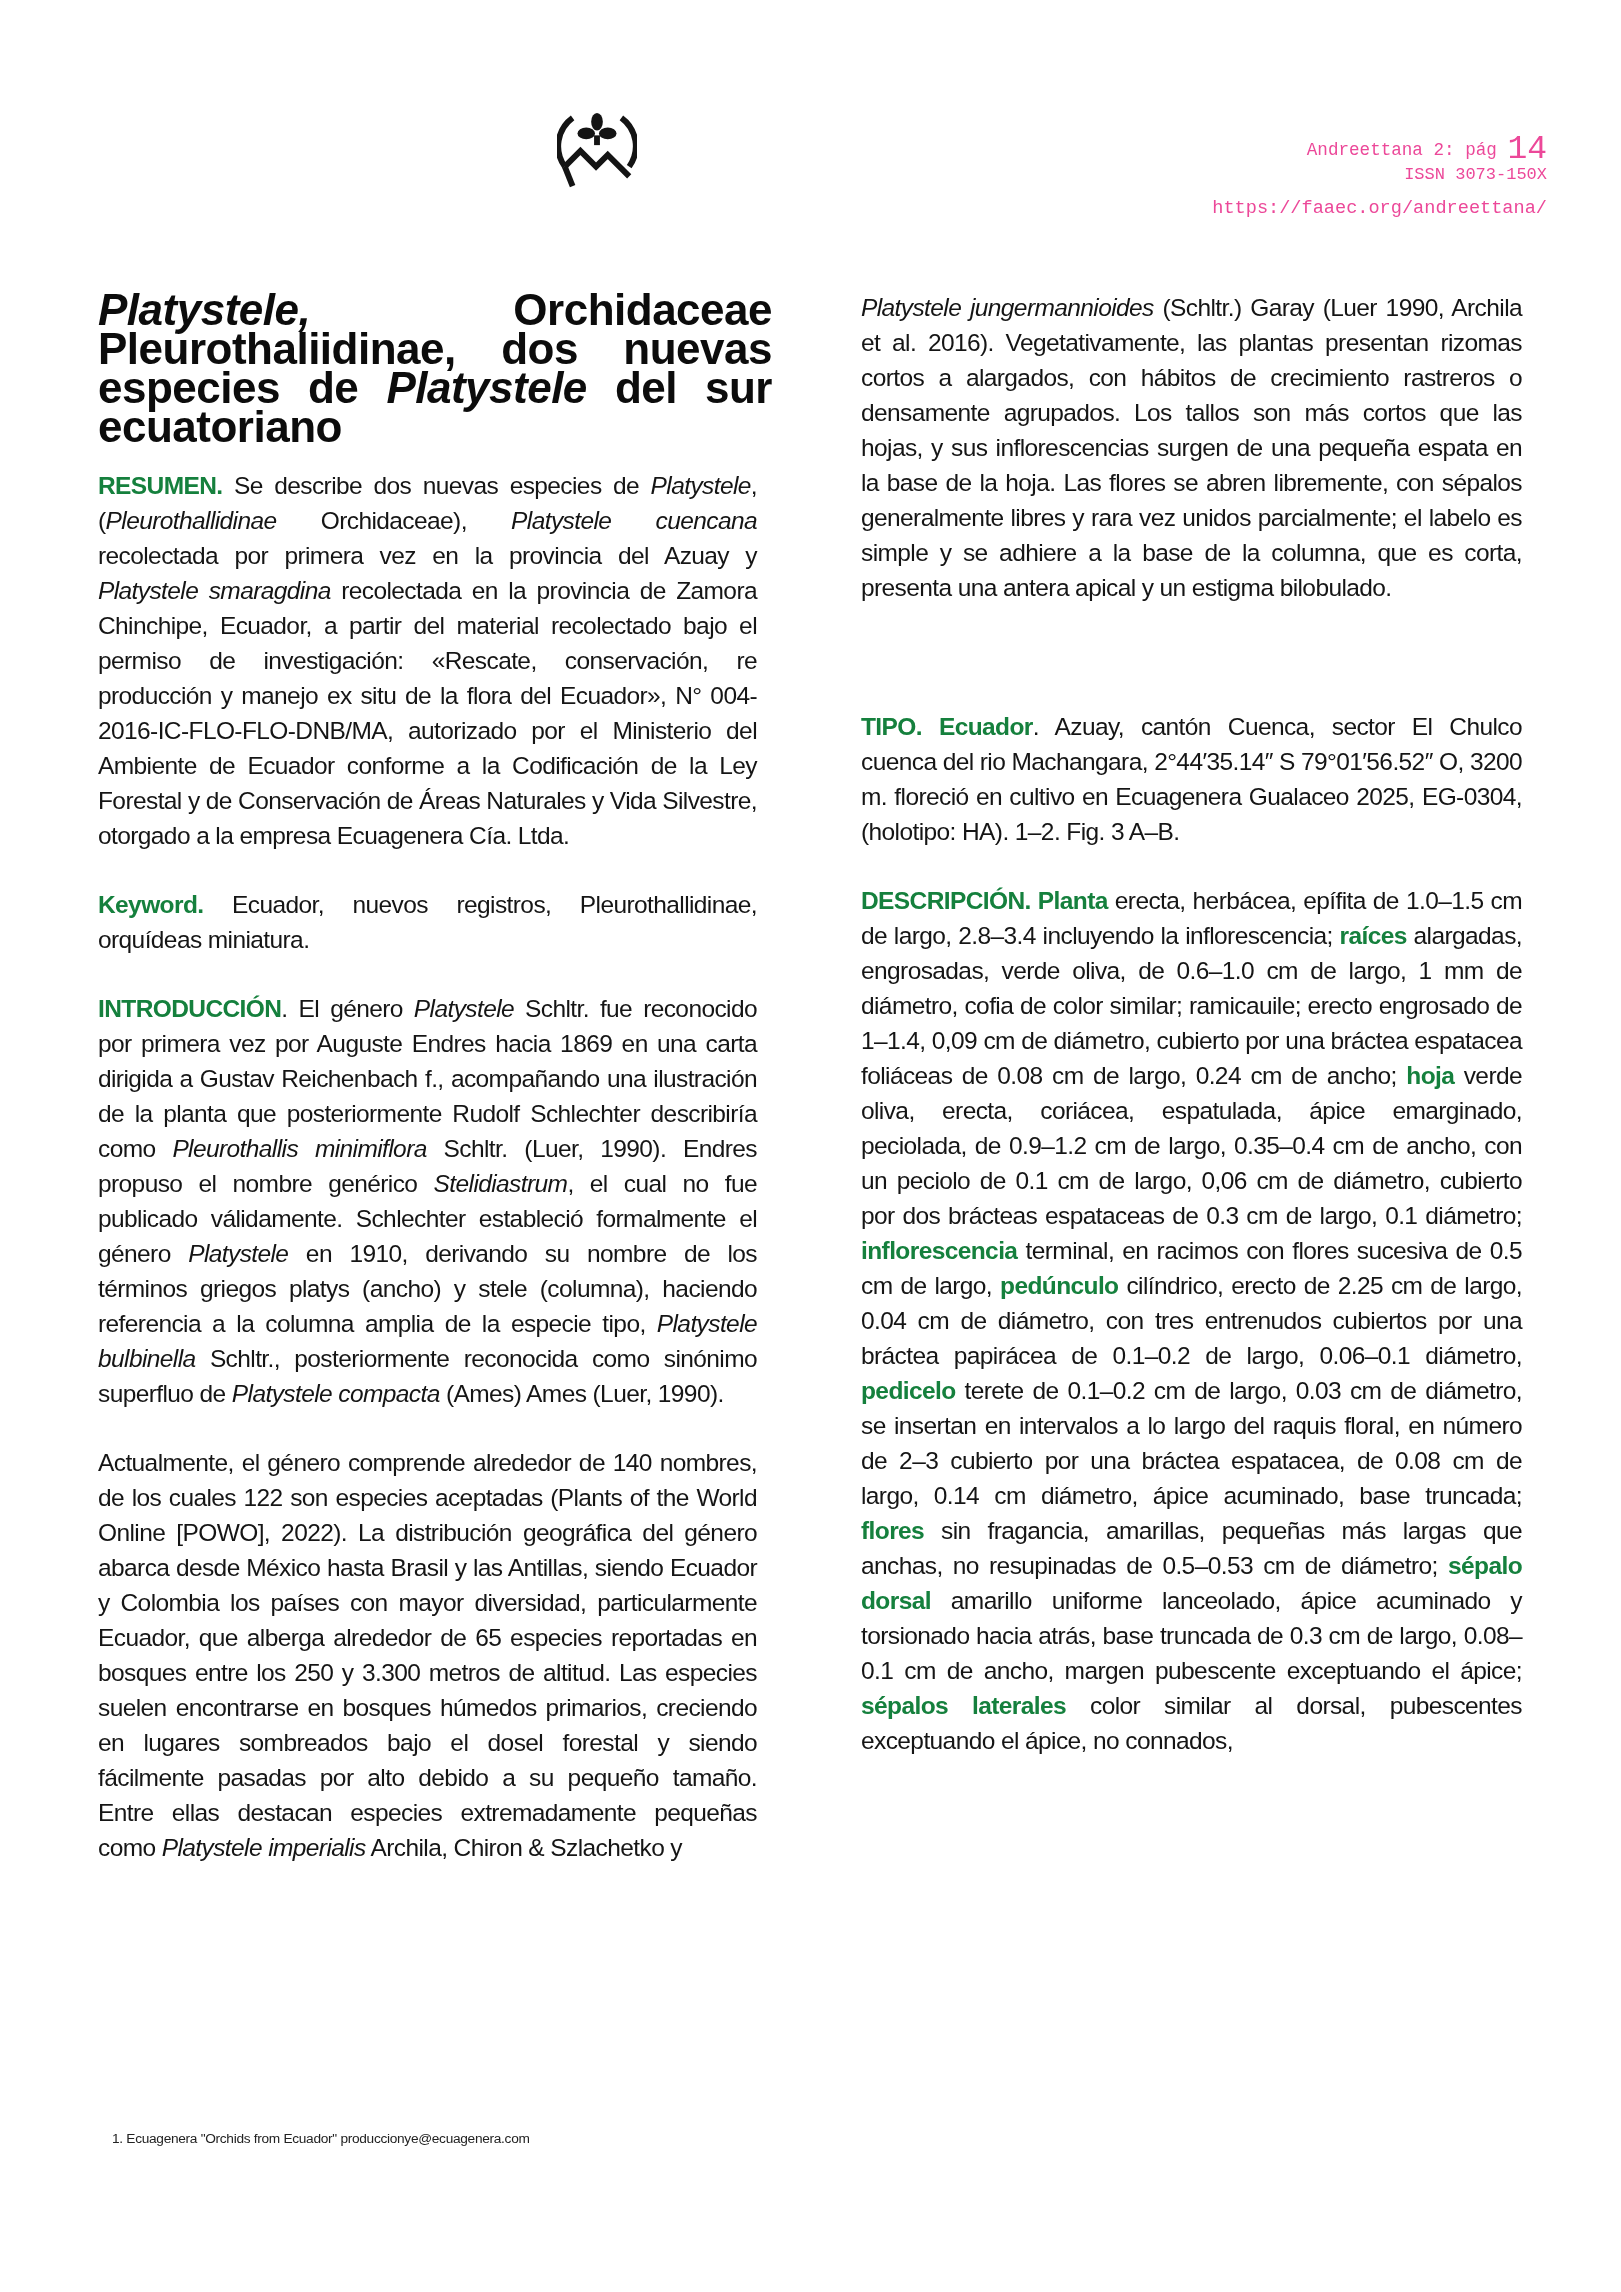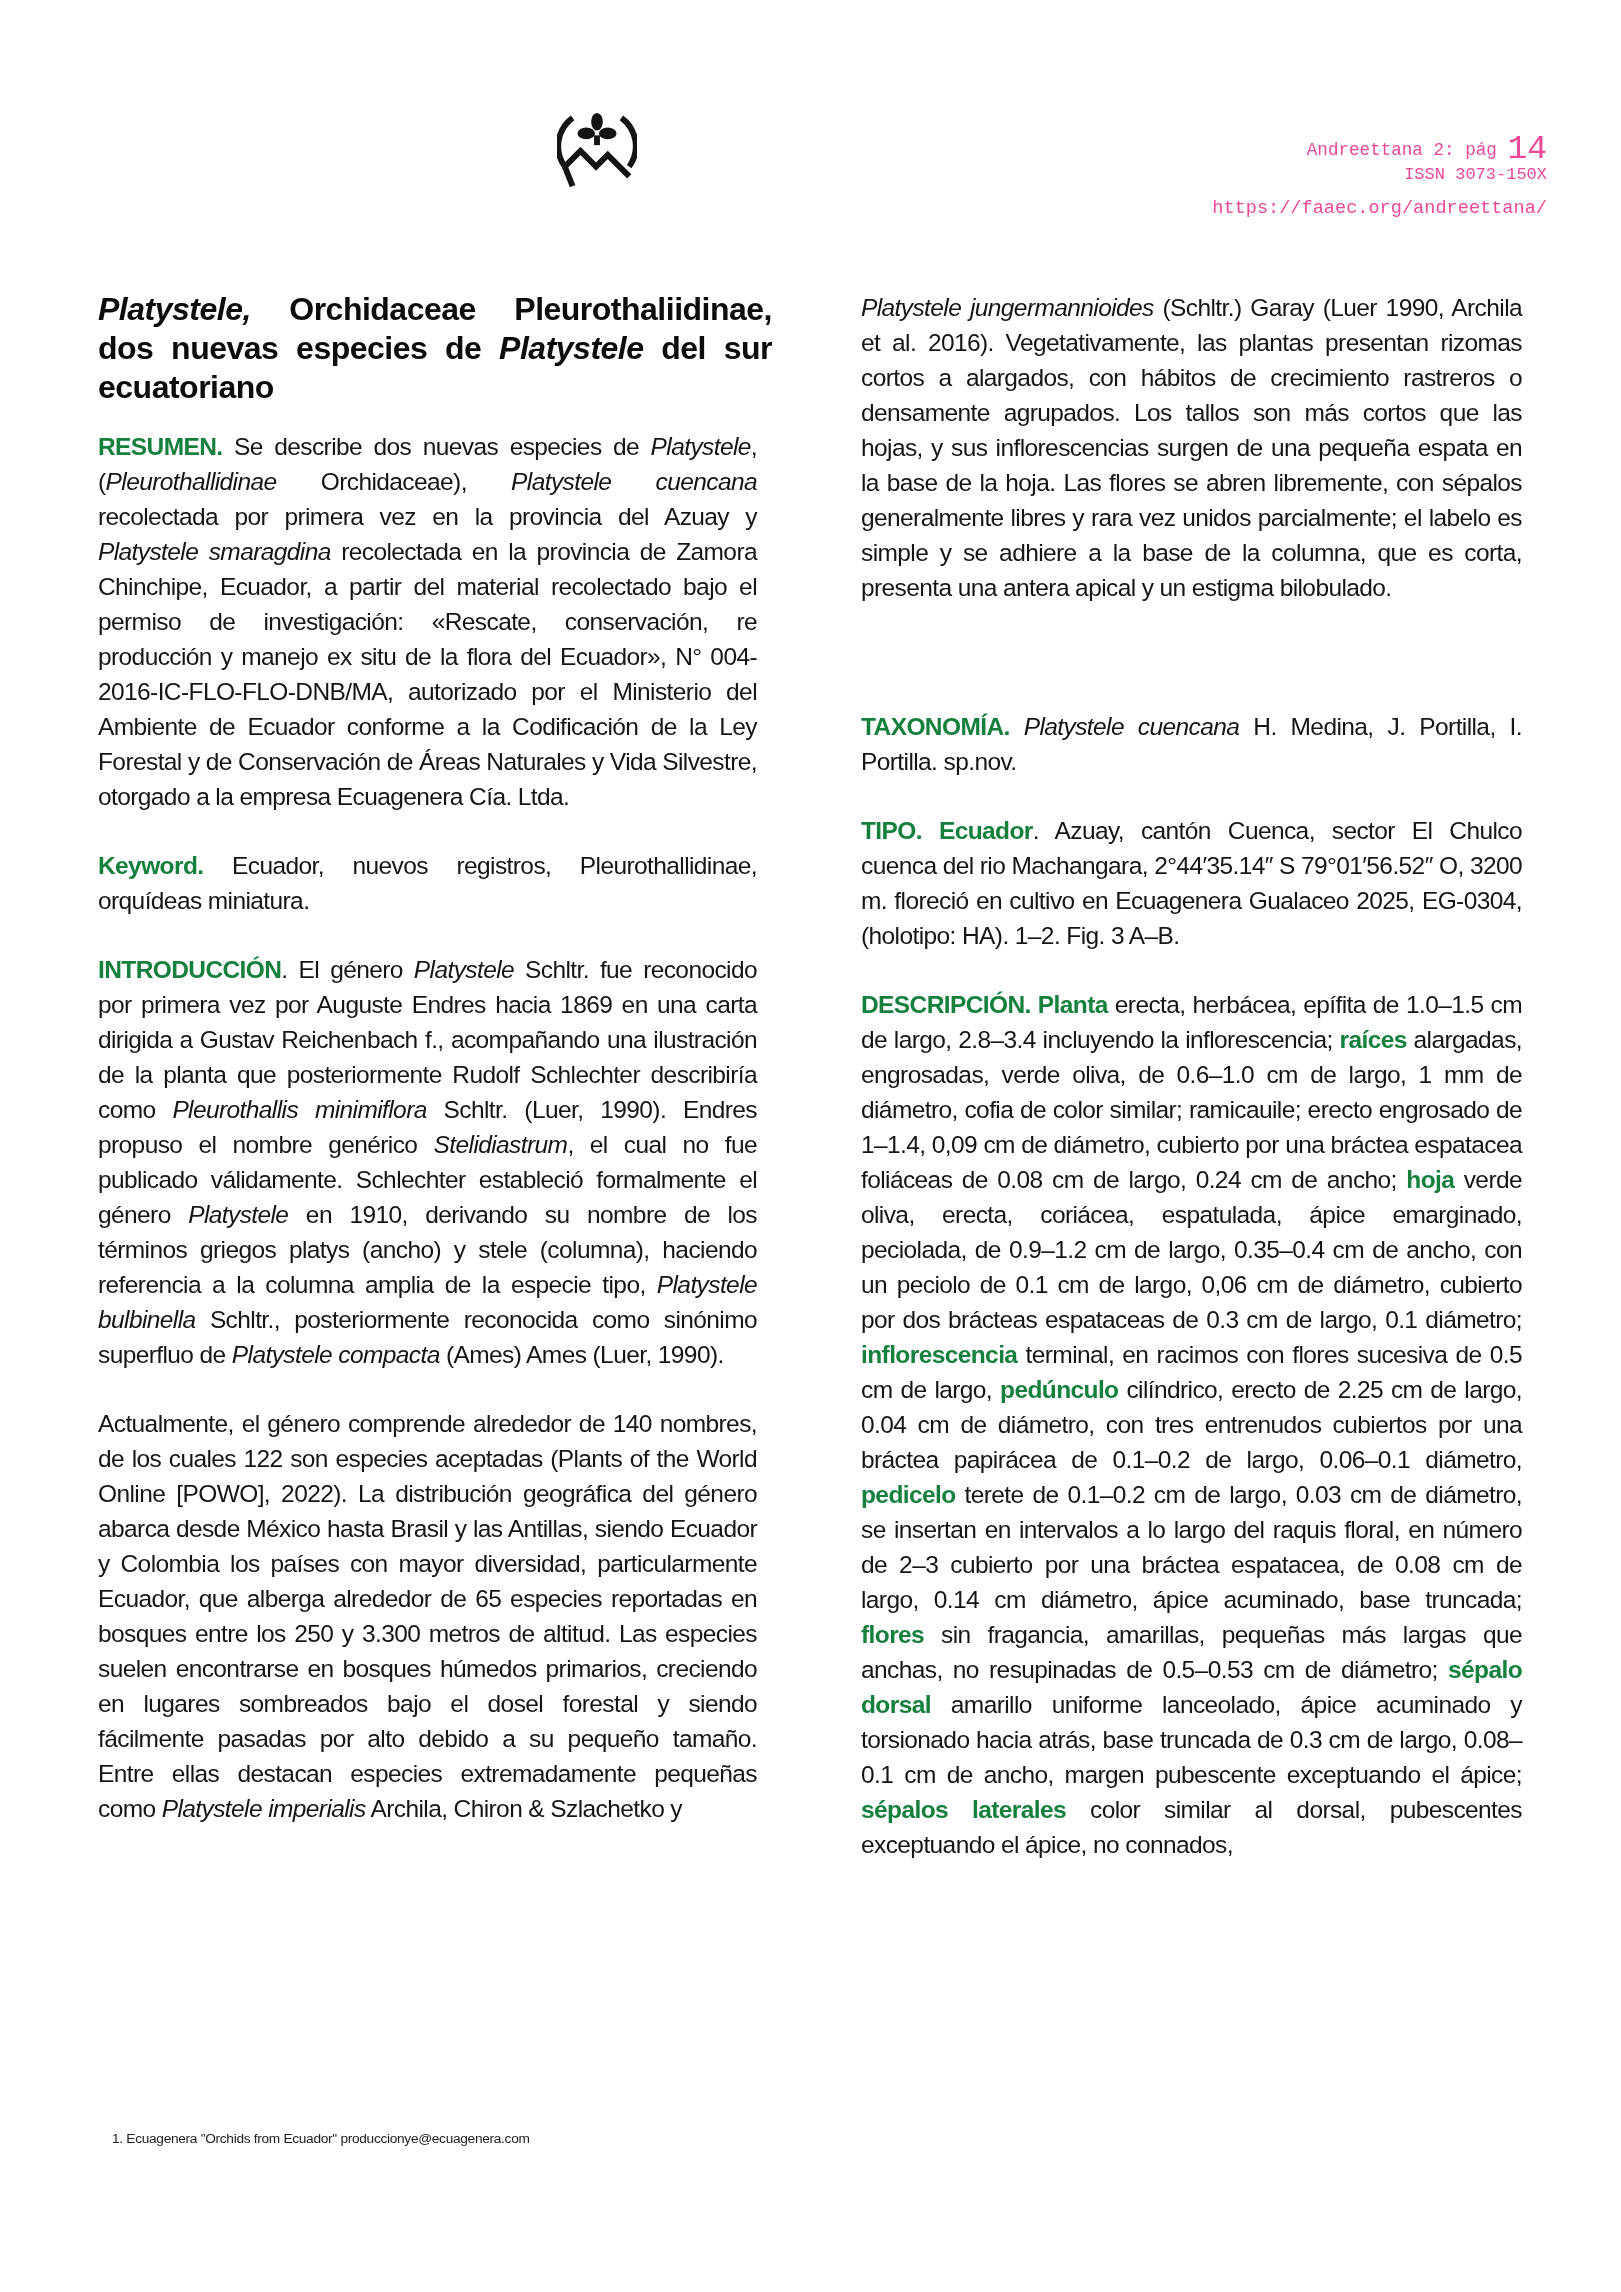--- a/index.html
+++ b/index.html
@@ -10,21 +10,21 @@
   .logo-name { font-family: "DejaVu Sans", sans-serif; font-weight: bold; font-size: 52px; letter-spacing: 1px; line-height: 59px; color: #141414; transform: scaleX(1.04); transform-origin: left; }
   .logo-tag { font-family: "DejaVu Sans", sans-serif; font-size: 12.3px; color: #2a2a2a; margin-top: 0px; letter-spacing: 0.1px; }
   .meta { position: absolute; right: 74px; top: 135px; text-align: right; font-family: Liberation Mono, monospace; color: #ec4899; }
   .meta .line1 { font-size: 17.6px; line-height: 29px; }
   .meta .pg { font-size: 33px; font-weight: normal; vertical-align: -2.9px; }
   .meta .issn { font-size: 17px; line-height: 19.6px; }
   .meta .url { font-size: 18.6px; margin-top: 13.7px; }
   .col { position: absolute; font-family: "Liberation Sans", sans-serif; font-size: 24.5px; line-height: 35px; text-align: justify; color: #151515; letter-spacing: -0.6px; }
   .col-left { left: 98px; top: 290px; width: 674px; }
   .col-right { left: 861px; top: 290px; width: 676px; }
-  .title { font-family: "Liberation Sans", sans-serif; font-weight: bold; font-size: 32px; line-height: 39px; letter-spacing: -0.5px; text-align: justify; margin: 0 0 21.6px 0; color: #0c0c0c; }
+  .title { font-family: "Liberation Sans", sans-serif; font-weight: bold; font-size: 44px; line-height: 39px; letter-spacing: -0.5px; text-align: justify; margin: 0 0 21.6px 0; color: #0c0c0c; }
   .authors { font-size: 24.5px; margin: 0 0 19.6px 0; text-align: left; }
   .authors sup { font-size: 14.7px; }
   p { margin: 0 15px 34px 0; }
   b { font-weight: bold; color: #15803d; }
   i { font-style: italic; }
   .footnote { position: absolute; left: 112px; top: 2131px; font-family: "Liberation Sans", sans-serif; font-size: 13.7px; color: #222; letter-spacing: -0.3px; }
 </style>
 </head>
 <body>
 
@@ -59,21 +59,20 @@
   <p><b>Keyword.</b><span> Ecuador, nuevos registros, Pleurothallidinae, orquídeas miniatura.</span></p>
 
   <p><b>INTRODUCCIÓN</b><span>. El género </span><i>Platystele</i><span> Schltr. fue reconocido por primera vez por Auguste Endres hacia 1869 en una carta dirigida a Gustav Reichenbach f., acompañando una ilustración de la planta que posteriormente Rudolf Schlechter describiría como </span><i>Pleurothallis minimiflora</i><span> Schltr. (Luer, 1990). Endres propuso el nombre genérico </span><i>Stelidiastrum</i><span>, el cual no fue publicado válidamente. Schlechter estableció formalmente el género </span><i>Platystele</i><span> en 1910, derivando su nombre de los términos griegos platys (ancho) y stele (columna), haciendo referencia a la columna amplia de la especie tipo, </span><i>Platystele bulbinella</i><span> Schltr., posteriormente reconocida como sinónimo superfluo de </span><i>Platystele compacta</i><span> (Ames) Ames (Luer, 1990).</span></p>
 
   <p><span>Actualmente, el género comprende alrededor de 140 nombres, de los cuales 122 son especies aceptadas (Plants of the World Online [POWO], 2022). La distribución geográfica del género abarca desde México hasta Brasil y las Antillas, siendo Ecuador y Colombia los países con mayor diversidad, particularmente Ecuador, que alberga alrededor de 65 especies reportadas en bosques entre los 250 y 3.300 metros de altitud. Las especies suelen encontrarse en bosques húmedos primarios, creciendo en lugares sombreados bajo el dosel forestal y siendo fácilmente pasadas por alto debido a su pequeño tamaño. Entre ellas destacan especies extremadamente pequeñas como </span><i>Platystele imperialis</i><span> Archila, Chiron &amp; Szlachetko y</span></p>
 </div>
 
 <div class="col col-right">
   <p style="margin-bottom:104px"><i>Platystele jungermannioides</i><span> (Schltr.) Garay (Luer 1990, Archila et al. 2016). Vegetativamente, las plantas presentan rizomas cortos a alargados, con hábitos de crecimiento rastreros o densamente agrupados. Los tallos son más cortos que las hojas, y sus inflorescencias surgen de una pequeña espata en la base de la hoja. Las flores se abren libremente, con sépalos generalmente libres y rara vez unidos parcialmente; el labelo es simple y se adhiere a la base de la columna, que es corta, presenta una antera apical y un estigma bilobulado.</span></p>
 
-  <p><b>TAXONOMÍA.</b><i> Platystele cuencana</i><span> H. Medina, J. Portilla, I. Portilla.  sp.nov.</span></p>
 
   <p><b>TIPO. Ecuador</b><span>. Azuay, cantón Cuenca, sector El Chulco cuenca del rio Machangara, 2°44′35.14″ S 79°01′56.52″ O, 3200 m. floreció en cultivo en Ecuagenera Gualaceo 2025, EG-0304, (holotipo: HA). 1–2. Fig. 3 A–B.</span></p>
 
 
   <p><b>DESCRIPCIÓN.</b><b> Planta</b><span> erecta, herbácea, epífita de 1.0–1.5 cm de largo, 2.8–3.4  incluyendo la inflorescencia; </span><b>raíces</b><span> alargadas, engrosadas, verde oliva, de 0.6–1.0 cm de largo, 1 mm de diámetro, cofia de color similar; ramicauile; erecto engrosado de 1–1.4, 0,09 cm de diámetro, cubierto por una bráctea espatacea foliáceas de 0.08 cm de largo, 0.24 cm de ancho; </span><b>hoja</b><span> verde oliva, erecta, coriácea, espatulada, ápice emarginado, peciolada, de 0.9–1.2 cm de largo, 0.35–0.4 cm de ancho, con un peciolo de 0.1 cm de largo, 0,06 cm de diámetro, cubierto por dos brácteas espataceas de 0.3 cm de largo, 0.1 diámetro; </span><b>inflorescencia</b><span> terminal, en racimos con flores sucesiva de 0.5 cm de largo, </span><b>pedúnculo</b><span> cilíndrico, erecto de 2.25 cm de largo, 0.04 cm de diámetro, con tres entrenudos cubiertos por una bráctea papirácea de 0.1–0.2 de largo, 0.06–0.1 diámetro,  </span><b>pedicelo</b><span> terete de 0.1–0.2 cm de largo, 0.03 cm de diámetro, se insertan en intervalos a lo largo del raquis floral, en número de 2–3 cubierto por una bráctea espatacea, de 0.08 cm de largo, 0.14 cm diámetro, ápice acuminado, base truncada; </span><b>flores</b><span> sin fragancia, amarillas, pequeñas más largas que anchas,  no resupinadas de 0.5–0.53 cm de diámetro; </span><b>sépalo dorsal</b><span> amarillo uniforme lanceolado, ápice acuminado y torsionado hacia atrás, base truncada de 0.3 cm de largo, 0.08–0.1 cm de ancho, margen pubescente exceptuando el ápice; </span><b>sépalos laterales</b><span> color similar al dorsal, pubescentes exceptuando el ápice, no connados,</span></p>
 </div>
 
 <div class="footnote">1. Ecuagenera "Orchids from Ecuador" produccionye@ecuagenera.com</div>
 
 

